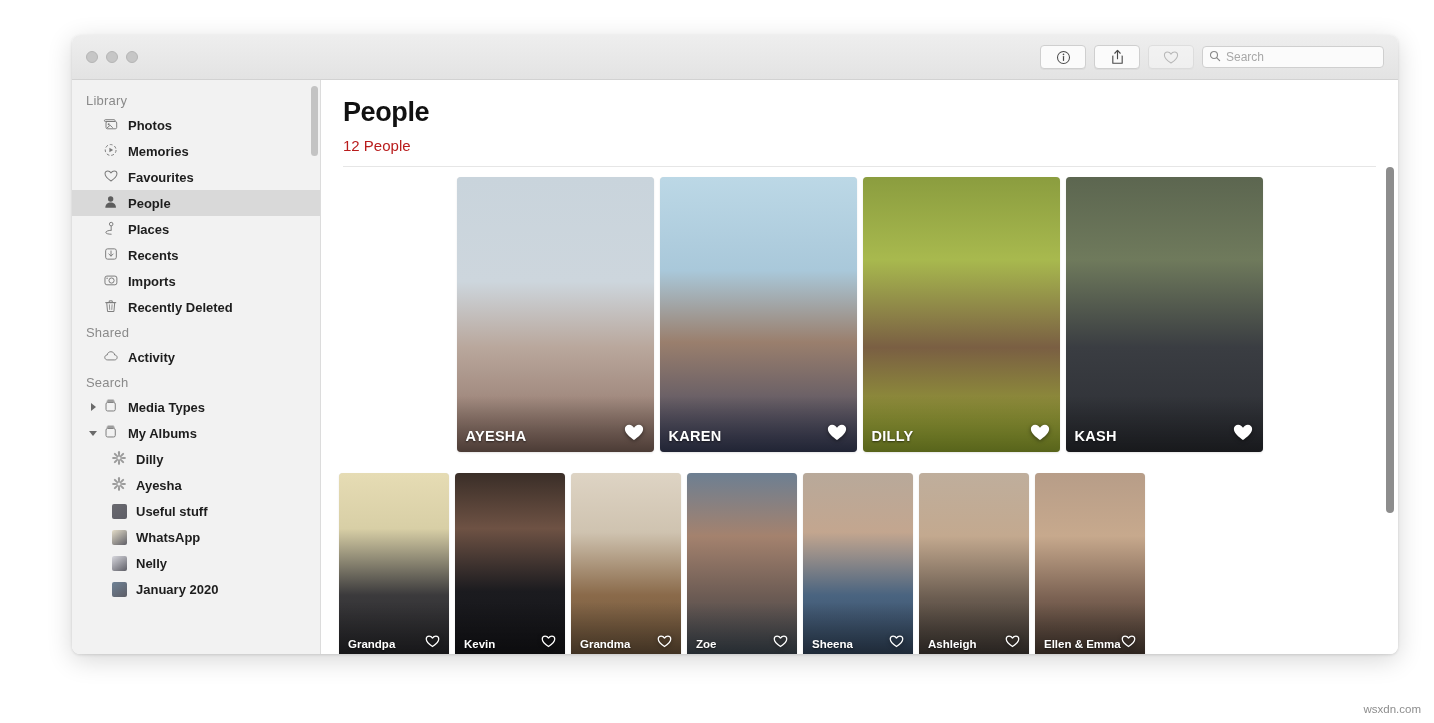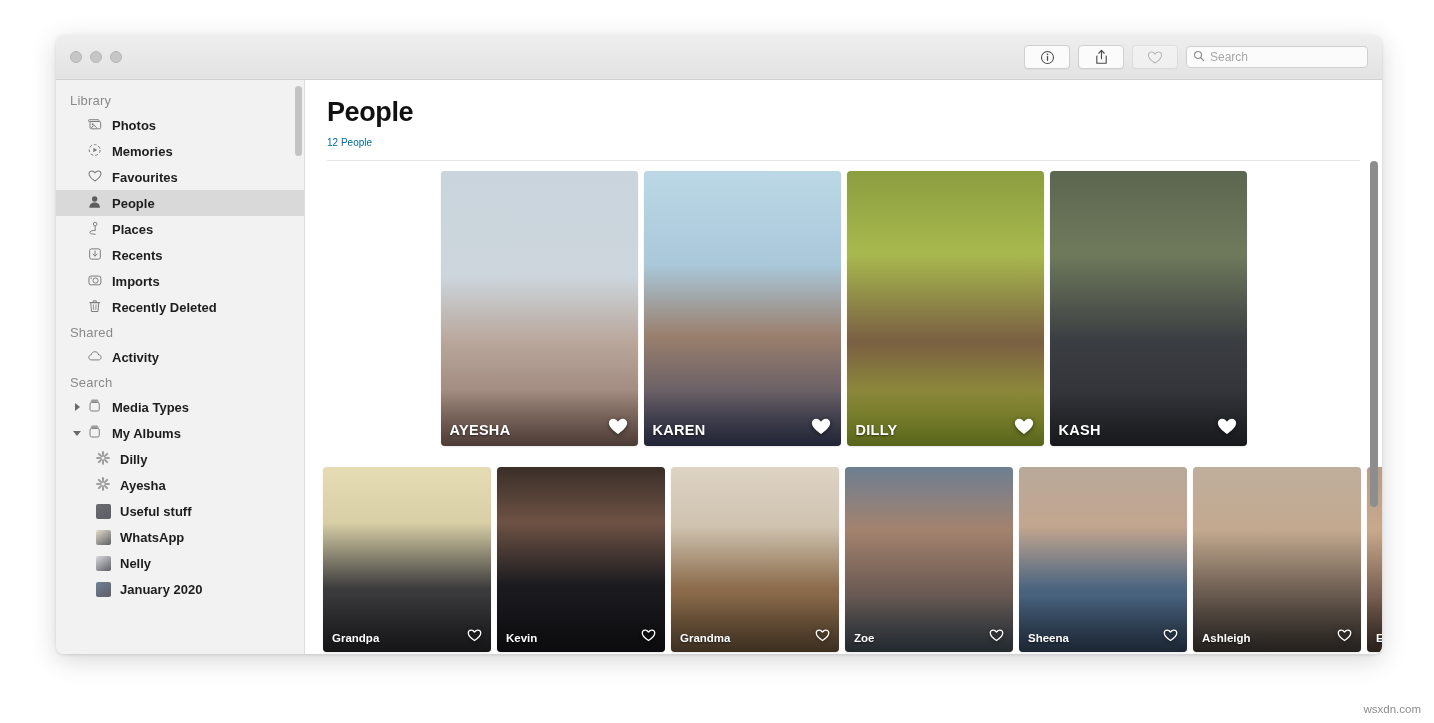--- a/index.html
+++ b/index.html
@@ -11,21 +11,21 @@
   }
   #page {
     position: relative;
     width: 1434px; height: 723px;
     background: #ffffff;
   }
 
   
   #window {
     position: absolute;
-    left: 56px; top: 35px;
+    left: 72px; top: 35px;
     width: 1326px; height: 619px;
     border-radius: 8px;
     background: #ffffff;
     box-shadow: 0 6px 26px rgba(0,0,0,0.16), 0 1px 3px rgba(0,0,0,0.12);
     overflow: hidden;
     display: flex;
     flex-direction: column;
   }
 
   
@@ -161,21 +161,21 @@
     overflow: hidden;
     display: flex; flex-direction: column;
   }
   #main-header { padding: 18px 0 0 22px; flex: 0 0 auto; }
   #page-title {
     font-size: 27px; font-weight: bold; color: #111;
     letter-spacing: -0.4px; line-height: 1.1;
     margin: 0;
   }
   #page-subtitle {
-    font-size: 10px; color: #0369a1;
+    font-size: 15px; color: #b91c1c;
     margin-top: 9px;
   }
   #header-rule {
     margin: 12px 22px 0 22px;
     border-top: 1px solid #e6e6e6;
   }
 
   #grid-scroll {
     position: relative;
     flex: 1 1 auto;
@@ -190,21 +190,21 @@
 
   .tile {
     position: relative;
     border-radius: 4px;
     overflow: hidden;
     background: #ddd;
     flex: 0 0 auto;
     box-shadow: 0 1px 2px rgba(0,0,0,0.10);
   }
   .tile-large { width: 197px; height: 275px; }
-  .tile-small { width: 168px; height: 185px; }
+  .tile-small { width: 110px; height: 185px; }
 
   .tile .photo { position: absolute; inset: 0; }
   .tile .shade {
     position: absolute; left:0; right:0; bottom:0; height: 56px;
     background: linear-gradient(to top, rgba(0,0,0,0.45), rgba(0,0,0,0));
   }
   .tile .name {
     position: absolute; left: 9px; bottom: 8px;
     color: #fff; font-weight: bold;
     text-shadow: 0 1px 2px rgba(0,0,0,.55);

